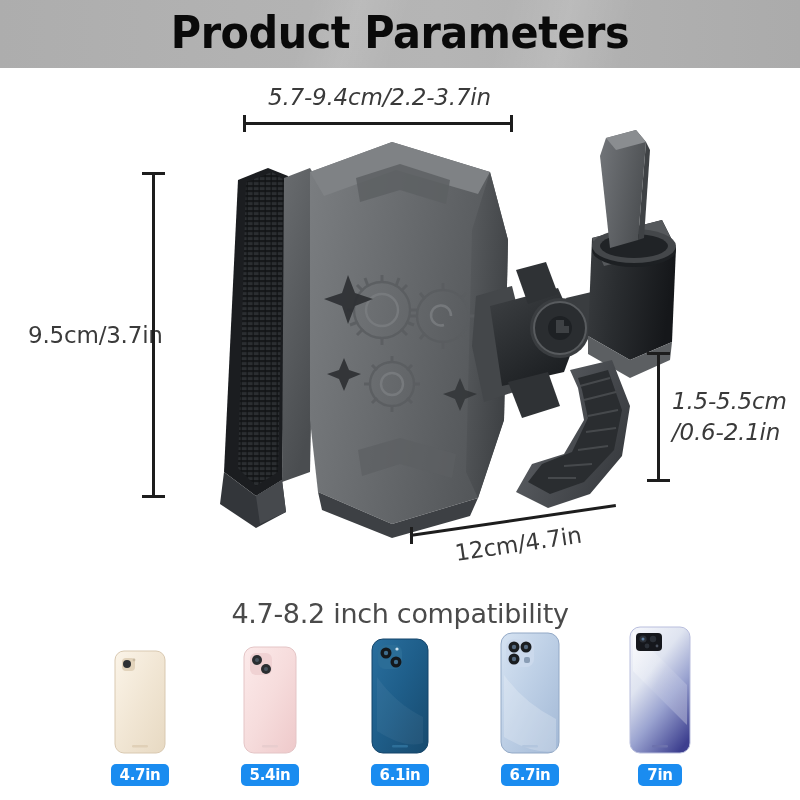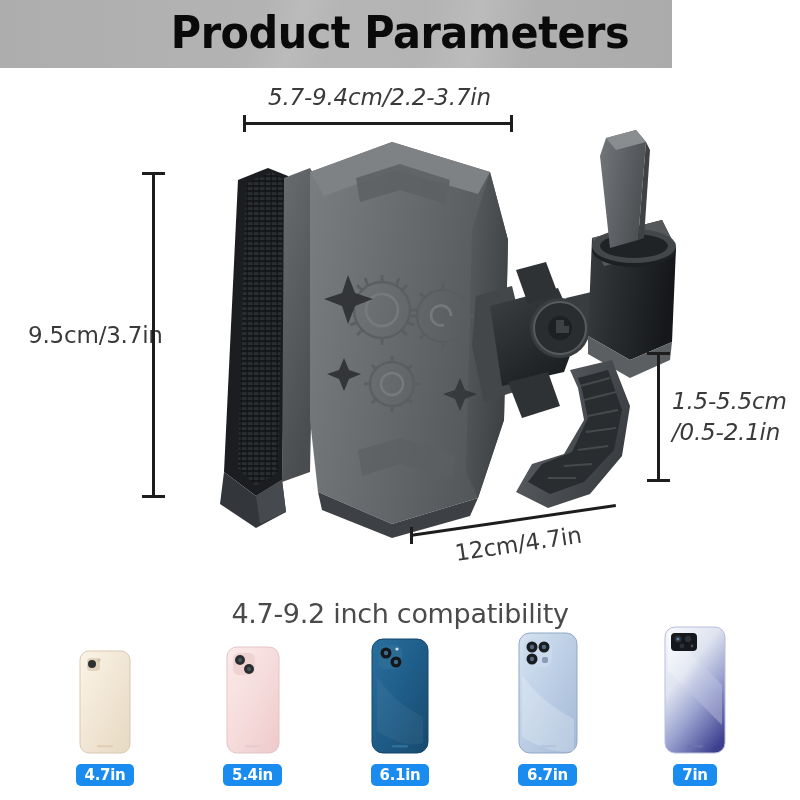--- a/index.html
+++ b/index.html
@@ -13,21 +13,21 @@
     position: relative;
     overflow: hidden;
     font-family: "Liberation Sans", sans-serif;
     -webkit-font-smoothing: antialiased;
   }
 
   
   .header-band {
     position: absolute;
     left: 0; top: 0;
-    width: 672px; height: 68px;
+    width: 800px; height: 68px;
     background:
       linear-gradient(108deg, rgba(255,255,255,0.00) 38%, rgba(255,255,255,0.10) 44%, rgba(255,255,255,0.00) 50%),
       linear-gradient(104deg, rgba(255,255,255,0.00) 62%, rgba(255,255,255,0.13) 70%, rgba(255,255,255,0.00) 78%),
       linear-gradient(90deg, #adadad 0%, #b2b2b2 30%, #b5b5b5 55%, #ababab 100%);
     overflow: hidden;
   }
   .header-title {
     position: absolute;
     left: 0; top: 0;
     width: 800px;
@@ -125,21 +125,21 @@
     color: #4a4a4a;
     letter-spacing: -0.3px;
   }
 
   #phone-row {
     position: absolute;
     left: 40px; top: 636px;
     width: 720px; height: 150px;
     display: flex;
     align-items: flex-end;
-    justify-content: space-between;
+    justify-content: center;
   }
   .phone-cell {
     width: 130px;
     display: flex;
     flex-direction: column;
     align-items: center;
   }
   .phone-art { display: block; }
   .size-badge {
     margin-top: 9px;
@@ -320,31 +320,31 @@
 <div class="cap-v" id="dim-top-cap-l"></div>
 <div class="cap-v" id="dim-top-cap-r"></div>
 
 <div class="dim-label" id="dim-left-label">9.5cm/3.7in</div>
 <div class="dim-line-v" id="dim-left-rule"></div>
 <div class="cap-h" id="dim-left-cap-t"></div>
 <div class="cap-h" id="dim-left-cap-b"></div>
 
 <div class="dim-label" id="dim-right-label">
   <span>1.5-5.5cm</span><br>
-  <span>/0.5-2.1in</span>
+  <span>/0.6-2.1in</span>
 </div>
 <div class="dim-line-v" id="dim-right-rule"></div>
 <div class="cap-h" id="dim-right-cap-t"></div>
 <div class="cap-h" id="dim-right-cap-b"></div>
 
 <div class="dim-line-h" id="dim-bottom-rule"></div>
 <div class="cap-v" id="dim-bottom-cap"></div>
 <div class="dim-label" id="dim-bottom-label">12cm/4.7in</div>
 
-<div id="compat-title">4.7-9.2 inch compatibility</div>
+<div id="compat-title">4.7-8.2 inch compatibility</div>
 
 <div id="phone-row">
 
   <div class="phone-cell">
     <svg class="phone-art" width="56" height="106" viewBox="0 0 56 106">
       <defs>
         <linearGradient id="ph1" x1="0" y1="0" x2="1" y2="1">
           <stop offset="0" stop-color="#fbf4e8"></stop>
             <stop offset="0.5" stop-color="#f1e6d4"></stop>
             <stop offset="1" stop-color="#e7d9c2"></stop>

